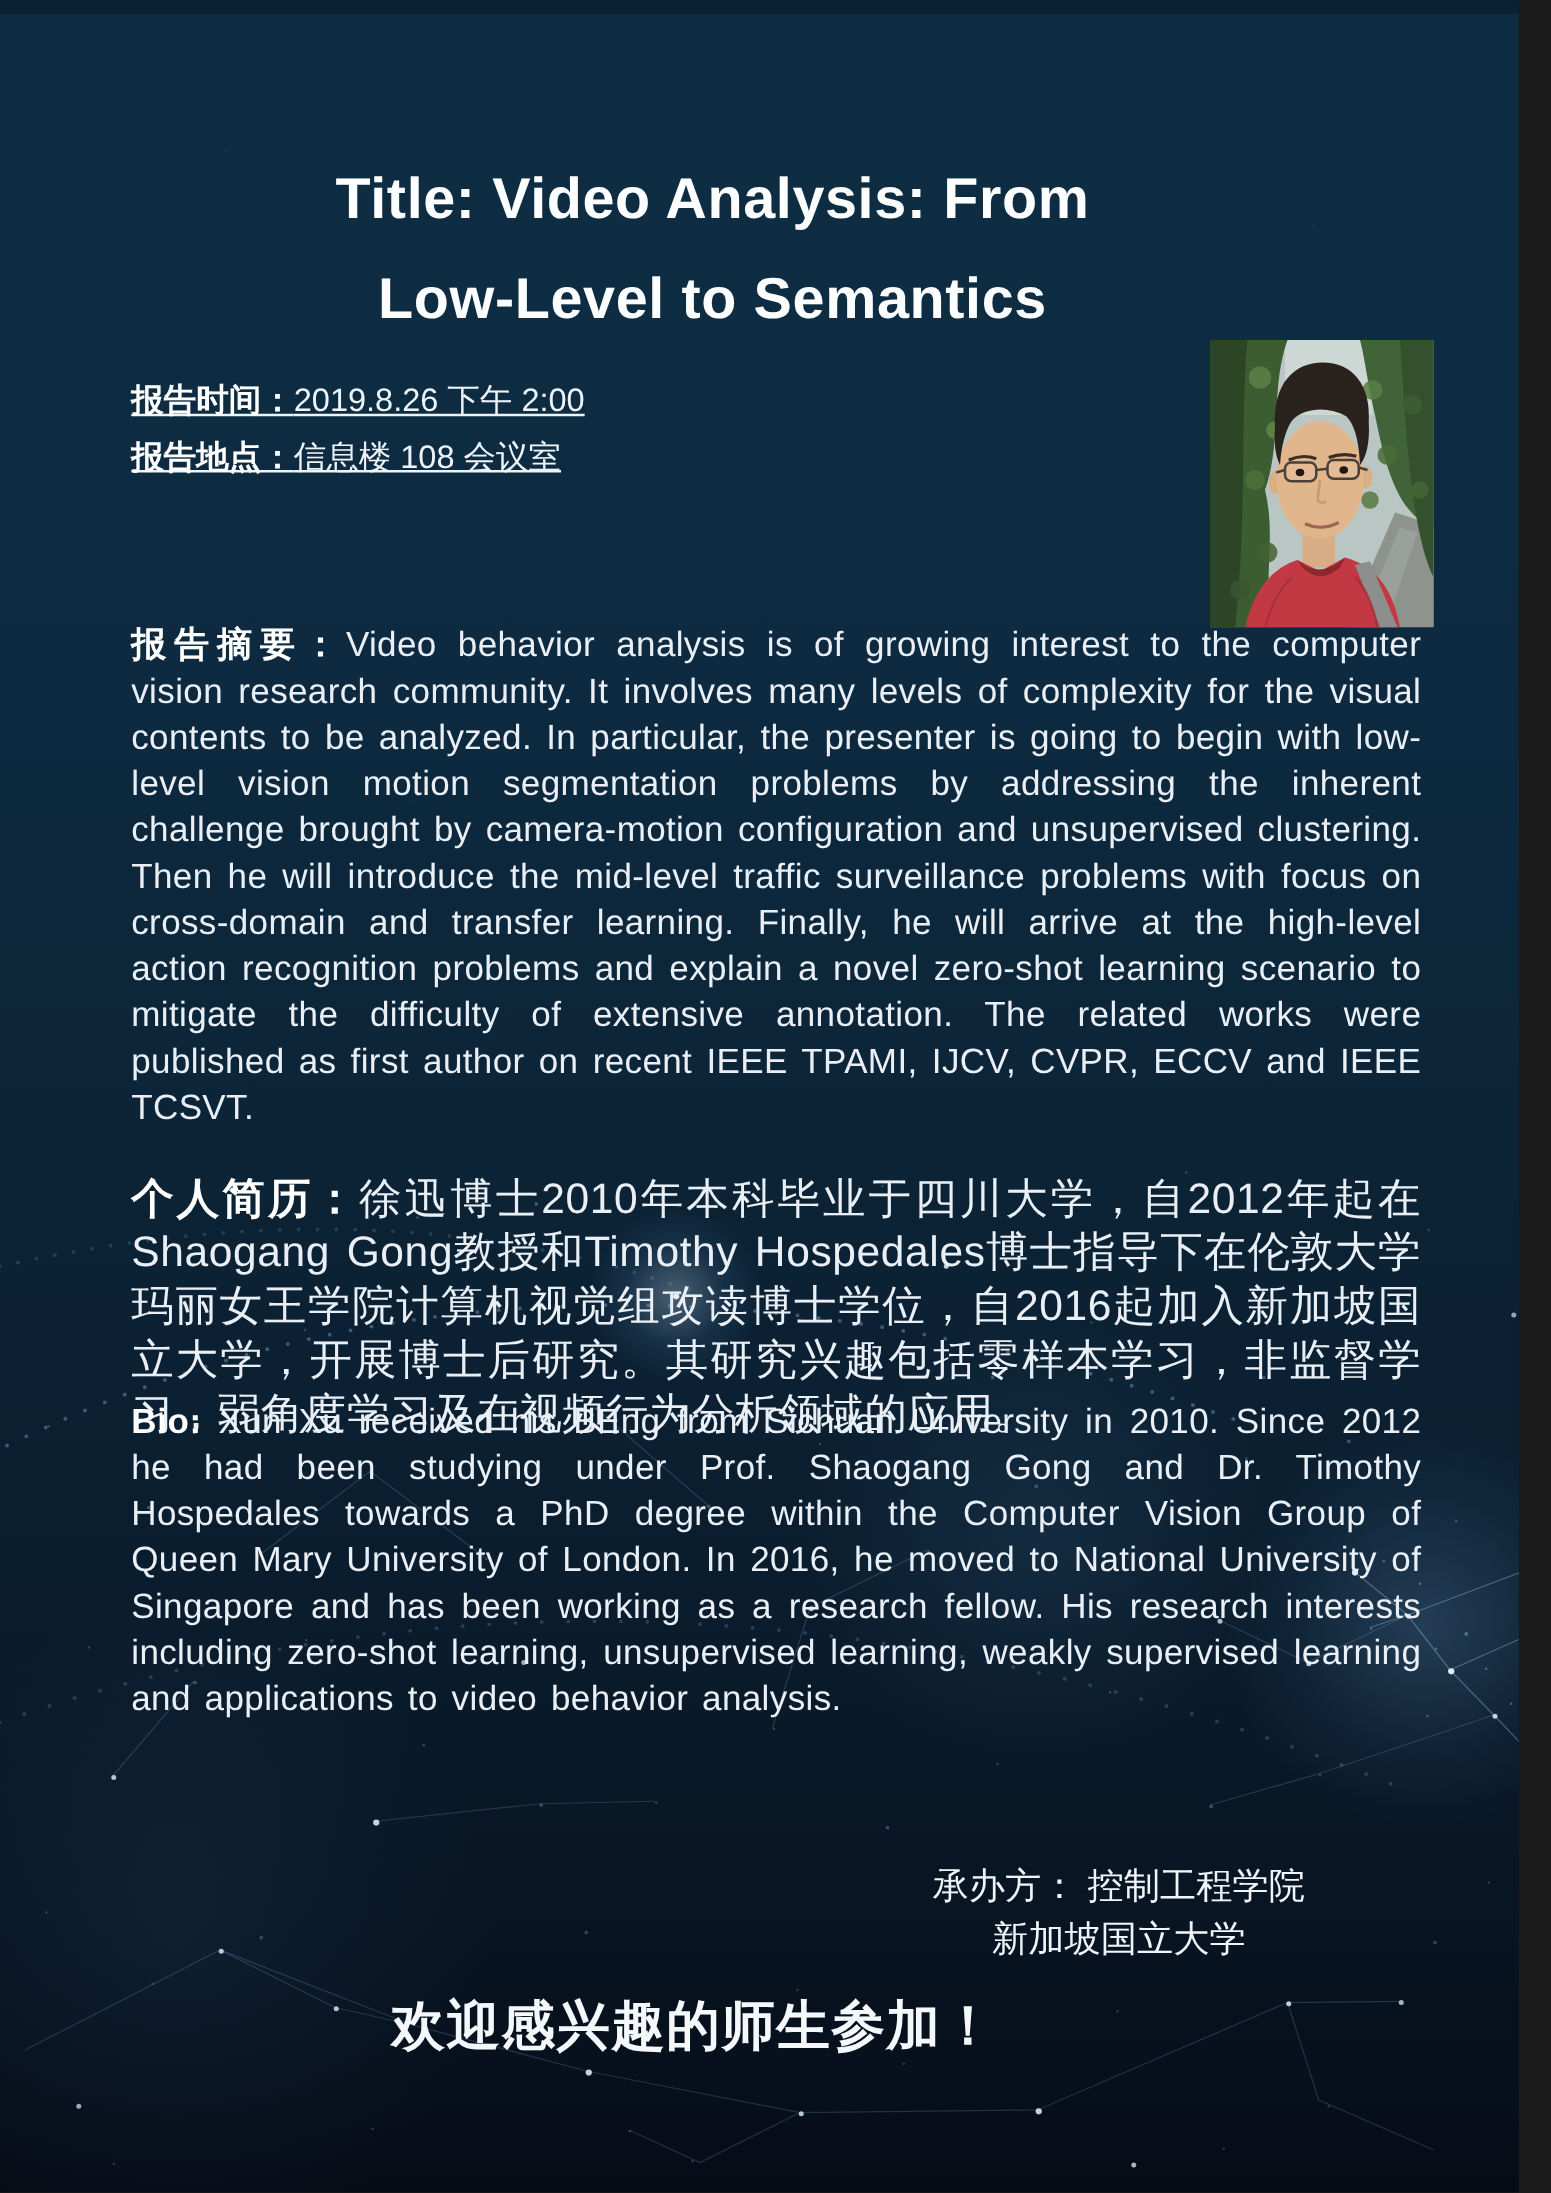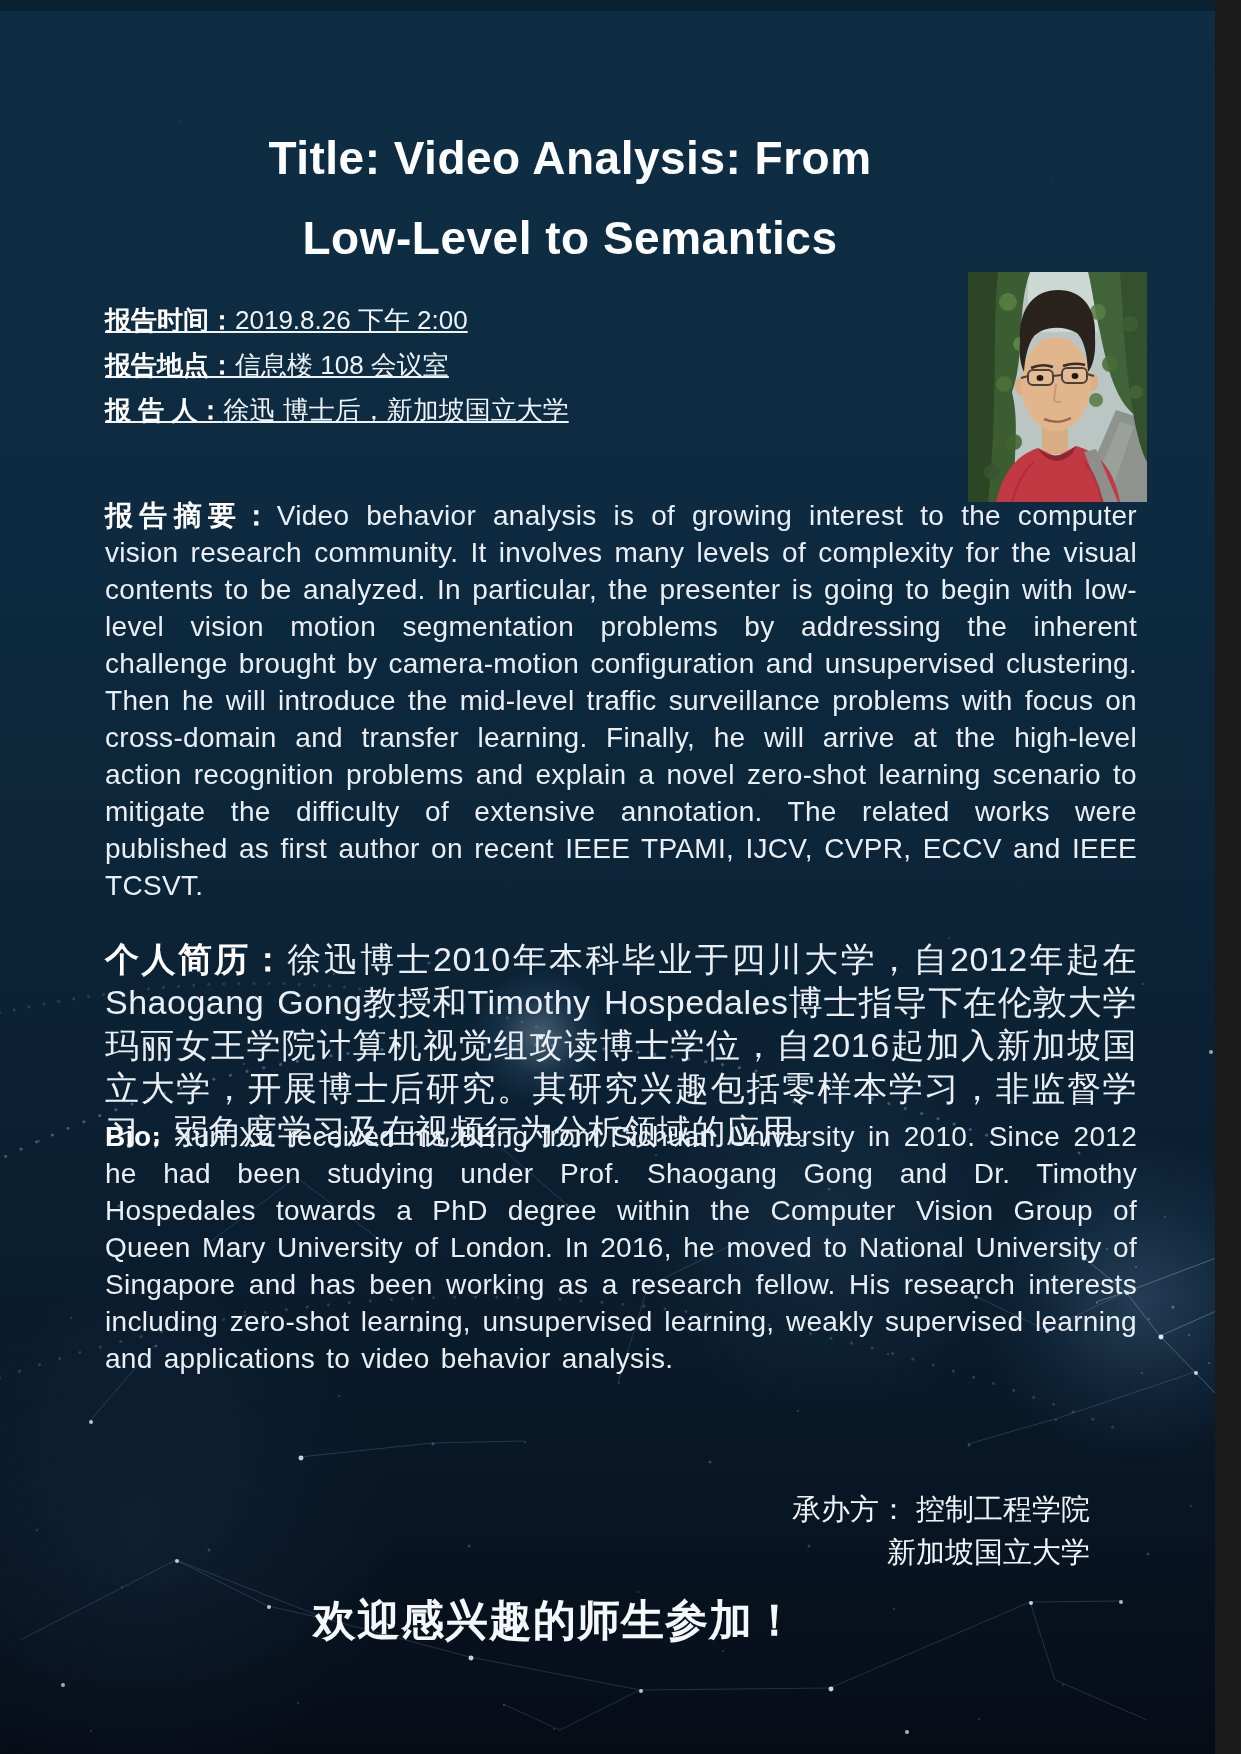--- a/index.html
+++ b/index.html
@@ -90,21 +90,21 @@
     position:absolute;left:105px;width:1032px;margin:0;
     font-size:28px;line-height:37px;font-weight:400;
     text-align:justify;letter-spacing:0.3px;word-spacing:3px;color:#e9eff5;
   }
   .para b{font-weight:700;color:#ffffff;letter-spacing:0.5px;}
   .abstract{top:497px;}
   .bio-cn{top:938px;font-size:34px;line-height:43px;letter-spacing:0.5px;}
   .bio-en{top:1118px;}
   .organizer{
     position:absolute;left:700px;top:1488px;width:390px;
-    text-align:right;font-size:29px;line-height:43px;color:#f0f4f8;font-weight:400;
+    text-align:center;font-size:29px;line-height:43px;color:#f0f4f8;font-weight:400;
   }
   .welcome{
     position:absolute;left:0;top:1592px;width:1110px;
     text-align:center;font-size:43px;color:#f5f8fb;font-weight:700;letter-spacing:1px;
   }
 </style>
 </head>
 <body>
 
 <div class="poster">
@@ -194,23 +194,20 @@
     </svg>
   </figure>
 
   <div class="details">
     <div class="detail-row">
       <span class="dlabel">报告时间：</span><span class="dvalue">2019.8.26 下午 2:00</span>
     </div>
     <div class="detail-row">
       <span class="dlabel">报告地点：</span><span class="dvalue">信息楼 108 会议室</span>
     </div>
-    <div class="detail-row">
-      <span class="dlabel">报 告 人：</span><span class="dvalue">徐迅 博士后，新加坡国立大学</span>
-    </div>
   </div>
 
   <p class="para abstract">
     <b>报告摘要：</b><span>Video behavior analysis is of growing interest to the computer vision research community. It involves many levels of complexity for the visual contents to be analyzed. In particular, the presenter is going to begin with low-level vision motion segmentation problems by addressing the inherent challenge brought by camera-motion configuration and unsupervised clustering. Then he will introduce the mid-level traffic surveillance problems with focus on cross-domain and transfer learning. Finally, he will arrive at the high-level action recognition problems and explain a novel zero-shot learning scenario to mitigate the difficulty of extensive annotation. The related works were published as first author on recent IEEE TPAMI, IJCV, CVPR, ECCV and IEEE TCSVT.</span>
   </p>
 
   <p class="para bio-cn">
     <b>个人简历：</b><span>徐迅博士2010年本科毕业于四川大学，自2012年起在Shaogang Gong教授和Timothy Hospedales博士指导下在伦敦大学玛丽女王学院计算机视觉组攻读博士学位，自2016起加入新加坡国立大学，开展博士后研究。其研究兴趣包括零样本学习，非监督学习，弱角度学习及在视频行为分析领域的应用。</span>
   </p>
 

